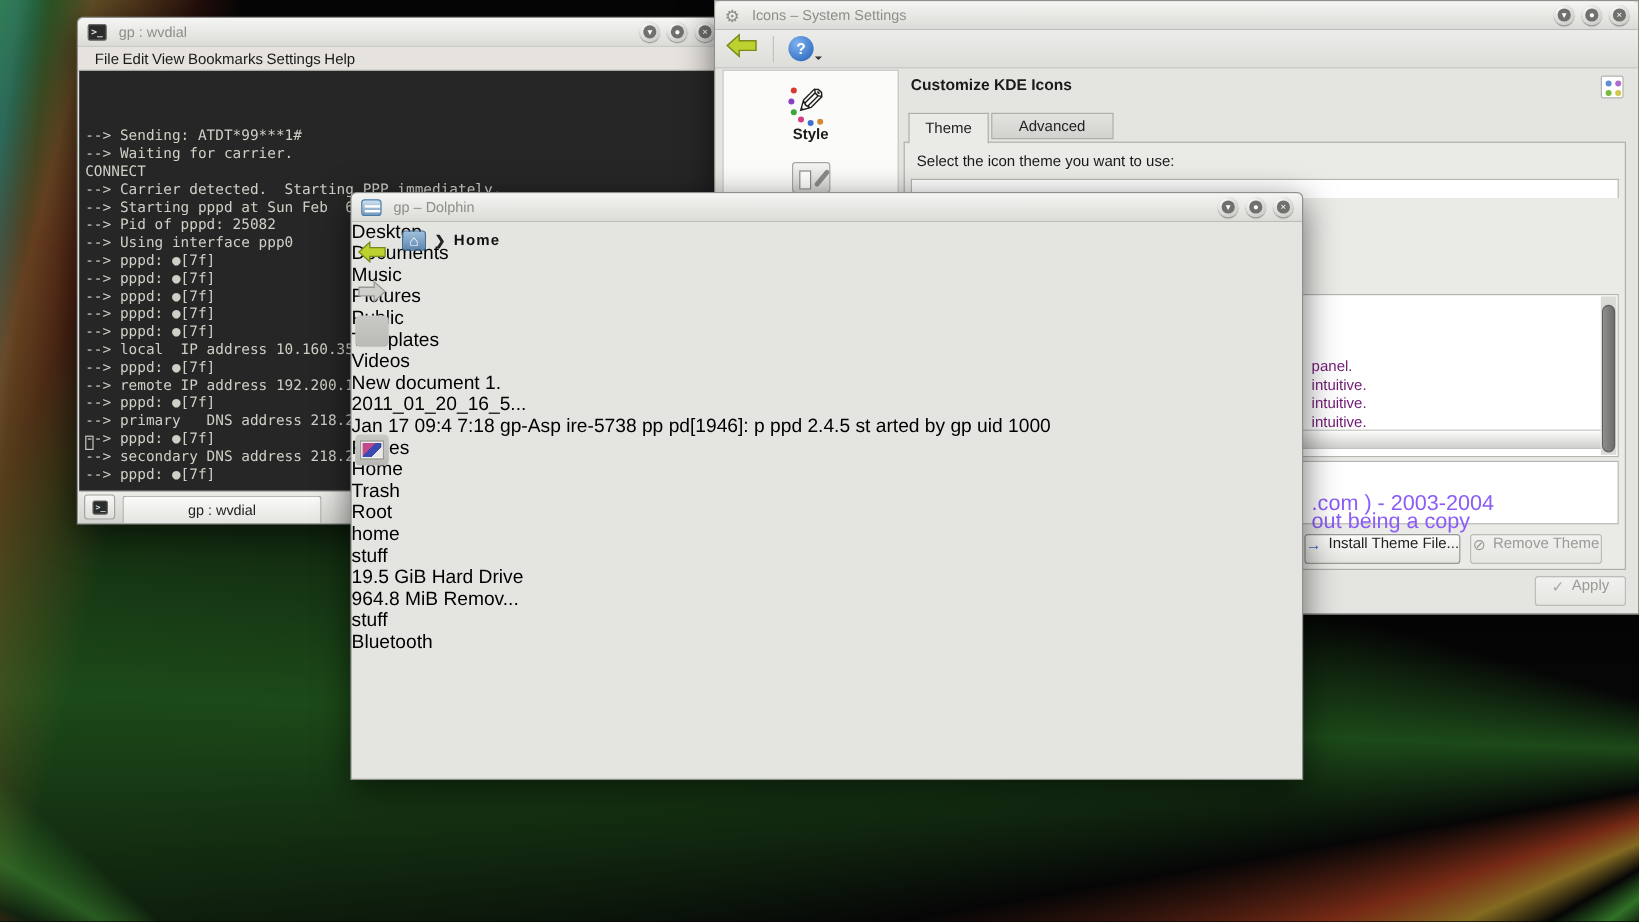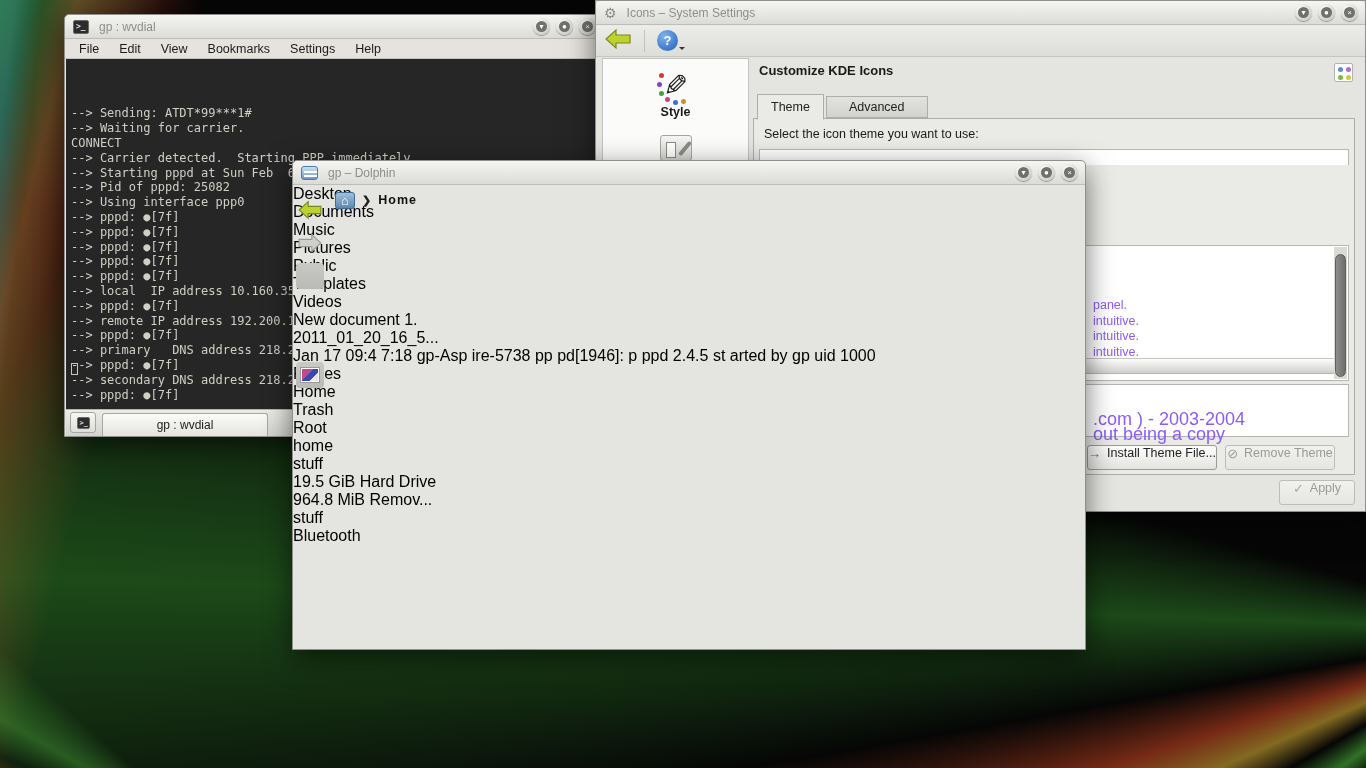--- a/index.html
+++ b/index.html
@@ -25,21 +25,21 @@
   .wbtn{width:17px;height:17px;border-radius:50%;background:radial-gradient(circle at 35% 30%,#fcfcfb,#bfbfbb);box-shadow:0 1px 1px rgba(0,0,0,.35)}
   .wbtn i{font-style:normal;display:block;width:11px;height:11px;margin:3px;border-radius:50%;background:#70706c;color:#fff;font-size:8px;line-height:11px;text-align:center}
 
   .kbtn{background:linear-gradient(#fdfdfc,#e3e3df);border:1px solid #9a9a96;border-radius:3px;font-size:12.5px;color:#222;display:flex;align-items:flex-start;justify-content:center;gap:6px}
   .kbtn.disabled{color:#9a9a96;border-color:#bcbcb8;background:linear-gradient(#f1f1ef,#e5e5e1)}
 
   
   #terminal{left:64px;top:14px;width:540px;height:423px;z-index:1}
   .term-ico{width:16px;height:14px;background:#2c2c2c;border:1px solid #6a6a66;border-radius:2px;color:#d8e8e8;font:bold 8px/12px "DejaVu Sans Mono",monospace;padding-left:2px;flex:none}
   .term-ico::before{content:">_"}
-  .menubar{height:20px;display:flex;align-items:center;gap:20px;padding:0 14px;font-size:12.5px;color:#1b1b1b;background:#e6e3de;border-bottom:1px solid #c2c2be}
+  .menubar{height:20px;display:flex;align-items:center;gap:3px;padding:0 14px;font-size:12.5px;color:#1b1b1b;background:#e6e3de;border-bottom:1px solid #c2c2be}
   .term-body{position:absolute;left:1px;right:1px;top:44px;bottom:27px;background:#262626;padding:3px 5px;font-family:"DejaVu Sans Mono",monospace;font-size:12px;line-height:14.8px;color:#cfcfc6;white-space:pre;overflow:hidden}
   .term-cursor{display:inline-block;width:7px;height:12px;border:1px solid #c8c8c0;margin-top:2px}
   .term-tabbar{position:absolute;left:1px;right:1px;bottom:0;height:27px;background:linear-gradient(#ebebe8,#d2d2ce);border-top:1px solid #b4b4b0;display:flex;align-items:flex-end;padding:0 4px}
   .ttbtn{width:26px;height:21px;margin-bottom:3px;border:1px solid #a6a6a2;border-radius:3px;background:linear-gradient(#f7f7f5,#dddDD9);display:flex;align-items:center;justify-content:center}
   .ttab{width:166px;height:23px;margin-left:6px;margin-right:64px;background:linear-gradient(#fbfbf9,#e3e3df);border:1px solid #a6a6a2;border-bottom:none;border-radius:3px 3px 0 0;display:flex;align-items:center;justify-content:center;font-size:12px;color:#222}
 
   
   #syssettings{left:595px;top:0;width:771px;height:512px;z-index:2;border-radius:0 0 0 0}
   .gear-glyph{font-size:14px;color:#8a8a86;line-height:16px}
   .gear-glyph::before{content:"⚙"}
@@ -52,28 +52,28 @@
   .style-ico::before{content:"✎";display:block;transform:scaleX(-1)}
   .style-dots{position:absolute;left:-4px;top:4px;width:5px;height:5px;border-radius:50%;background:#d63b2f;
     box-shadow:-2px 9px 0 #8a3fc4, 0 18px 0 #3fa43f, 6px 24px 0 #d63b8a, 14px 27px 0 #3f6fd0, 22px 26px 0 #d68a2f}
   .ss-style-label{font-weight:bold;font-size:12.5px;color:#1a1a1a;margin-top:2px}
   .sys-ico{position:relative;width:32px;height:26px;margin:16px auto 0;background:linear-gradient(#f5f5f3,#d6d6d2);border:1px solid #a6a6a2;border-radius:3px}
   .sys-ico::before{content:"";position:absolute;left:5px;top:6px;width:8px;height:14px;background:#fff;border:1px solid #8a8a86}
   .sys-ico::after{content:"";position:absolute;right:4px;top:4px;width:4px;height:17px;background:#8a8a86;transform:rotate(40deg);border-radius:2px}
   .ss-head{position:absolute;left:163px;top:62px;font-weight:bold;font-size:13px;color:#1a1a1a}
   .ss-corner{position:absolute;right:12px;top:62px;width:19px;height:19px;background:#fff;border:1px solid #b2b2ae;border-radius:2px}
   .ss-corner::before{content:"";position:absolute;left:3px;top:3px;width:5px;height:5px;border-radius:50%;background:#5a8fd0;box-shadow:8px 0 0 #b06ad0,0 8px 0 #7ab840,8px 8px 0 #d0c84a}
-  .ss-tabs{position:absolute;left:161px;top:93px;display:flex;align-items:center;z-index:3}
+  .ss-tabs{position:absolute;left:161px;top:93px;display:flex;align-items:flex-start;z-index:3}
   .tab{font-size:12.5px;padding:3px 22px;border:1px solid #adada9;background:linear-gradient(#e2e2de,#d2d2ce);color:#222;margin-right:2px}
   .tab.active{background:#eaeae7;border-bottom:1px solid #eaeae7;padding:5px 13px;margin-bottom:-1px}
   .ss-panel{position:absolute;left:157px;right:10px;top:117px;height:357px;background:#eaeae7;border:1px solid #adada9}
   .ss-select-label{position:absolute;left:10px;top:8px;font-size:12.5px;color:#1a1a1a}
   .ss-list-head{position:absolute;left:5px;right:5px;top:30px;height:16px;background:#fff;border:1px solid #b5b5b1;border-bottom:none}
   .ss-list{position:absolute;left:5px;right:5px;top:126px;height:136px;background:#fff;border:1px solid #b5b5b1}
-  .ss-frag{position:absolute;left:333px;top:52px;font-size:12.5px;line-height:15.5px;color:#8b5cf6}
+  .ss-frag{position:absolute;left:333px;top:52px;font-size:12.5px;line-height:15.5px;color:#701a75}
   .ss-selrow{position:absolute;left:1px;right:14px;top:112px;height:16px;background:linear-gradient(#fdfdfd,#cfcfcb);border-top:1px solid #c5c5c1;border-bottom:1px solid #b5b5b1}
   .ss-scroll{position:absolute;right:1px;top:1px;bottom:1px;width:13px;background:#dadad6}
   .ss-thumb{position:absolute;left:1px;right:1px;top:7px;bottom:2px;border-radius:6px;background:linear-gradient(90deg,#8e8e8c,#6e6e6c);border:1px solid #5e5e5c}
   .ss-desc{position:absolute;left:5px;right:5px;top:265px;height:53px;background:#fff;border:1px solid #b5b5b1}
   .ss-desc-text{position:absolute;left:333px;top:27px;font-size:18px;line-height:15px;color:#8b5cf6}
   .ss-btnrow{position:absolute;left:0;right:0;top:326px}
   .btn-install{position:absolute;left:333px;width:130px;height:25px}
   .btn-remove{position:absolute;left:471px;width:110px;height:25px}
   .mini-arrow-right{color:#3a6fc4;font-weight:bold;font-size:13px}
   .mini-arrow-right::before{content:"→"}

